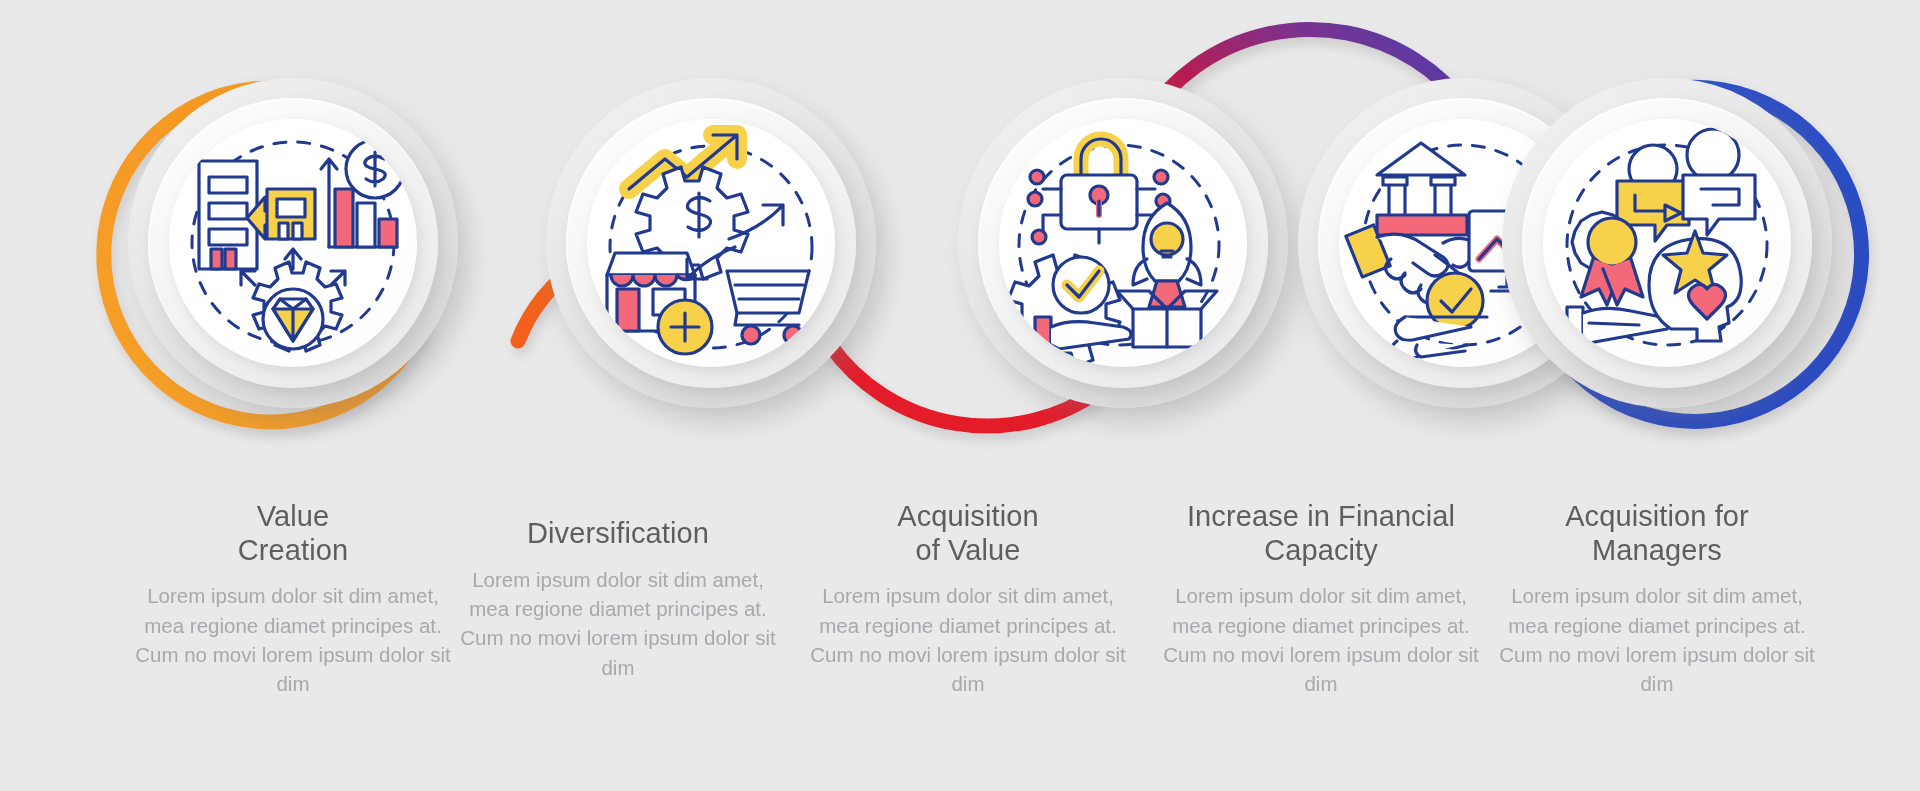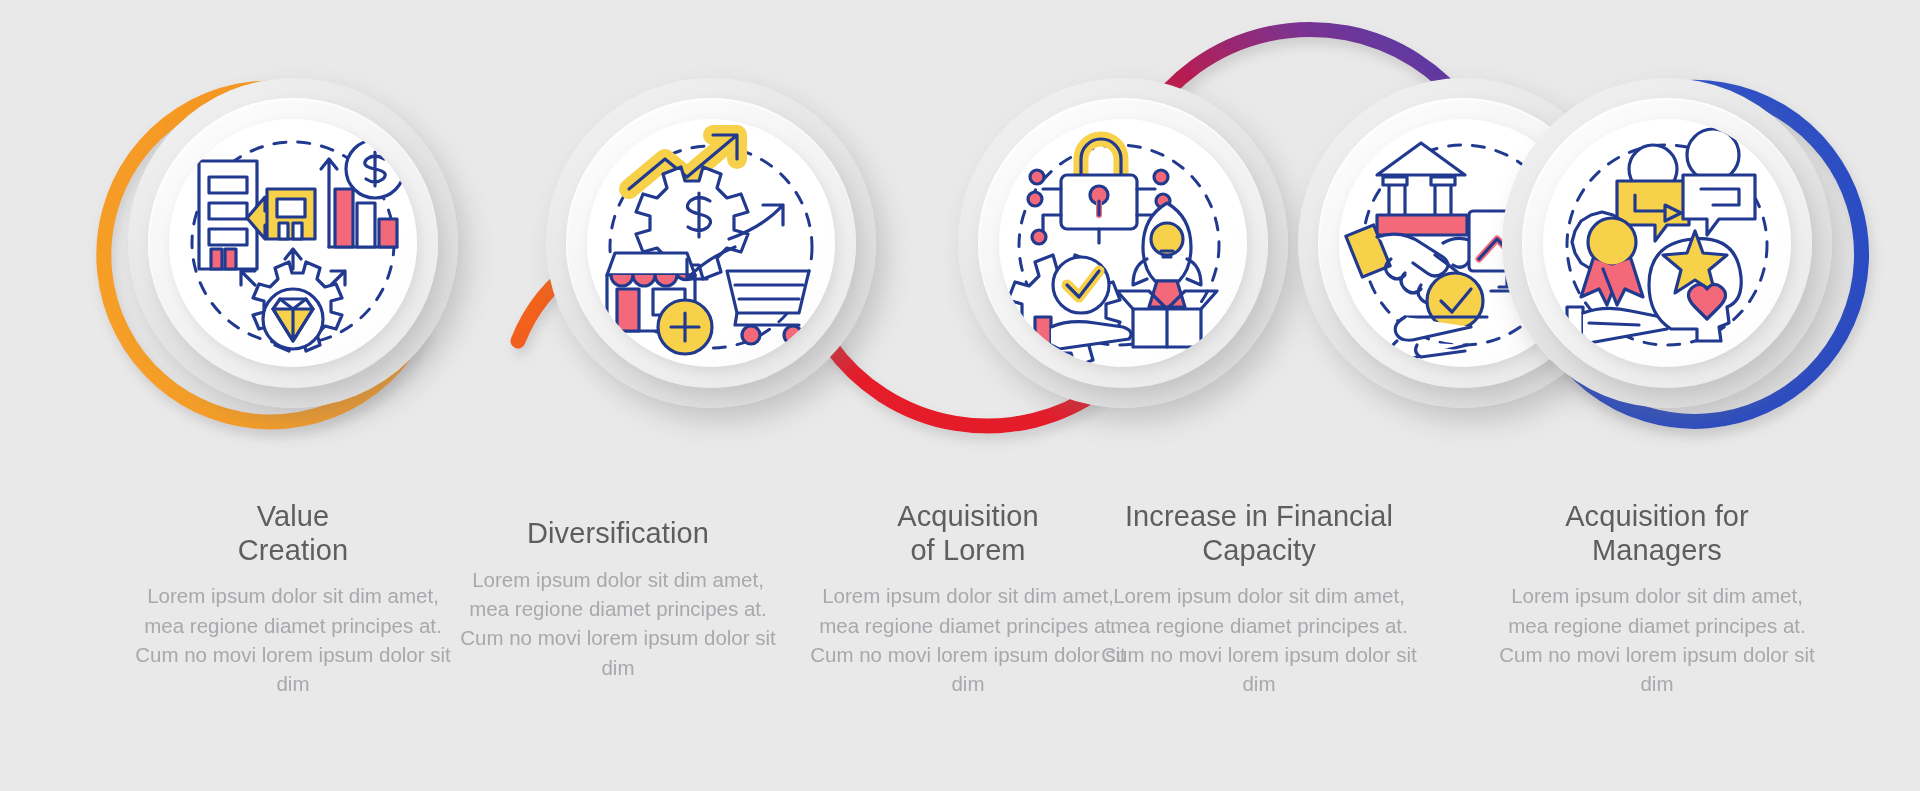--- a/index.html
+++ b/index.html
@@ -347,25 +347,25 @@
     <div class="desc">Lorem ipsum dolor sit dim amet, mea regione diamet principes at. Cum no movi lorem ipsum dolor sit dim</div>
   </div>
 
   <div class="caption" style="left:433px; top:517px">
     <div class="title">Diversification</div>
     <div class="desc">Lorem ipsum dolor sit dim amet, mea regione diamet principes at. Cum no movi lorem ipsum dolor sit dim</div>
   </div>
 
   <div class="caption" style="left:783px">
     <div class="title">Acquisition
-of Lorem</div>
-    <div class="desc">Lorem ipsum dolor sit dim amet, mea regione diamet principes at. Cum no movi lorem ipsum dolor sit dim</div>
-  </div>
-
-  <div class="caption" style="left:1074px">
+of Value</div>
+    <div class="desc">Lorem ipsum dolor sit dim amet, mea regione diamet principes at. Cum no movi lorem ipsum dolor sit dim</div>
+  </div>
+
+  <div class="caption" style="left:1136px">
     <div class="title">Increase in Financial
 Capacity</div>
     <div class="desc">Lorem ipsum dolor sit dim amet, mea regione diamet principes at. Cum no movi lorem ipsum dolor sit dim</div>
   </div>
 
   <div class="caption" style="left:1472px">
     <div class="title">Acquisition for
 Managers</div>
     <div class="desc">Lorem ipsum dolor sit dim amet, mea regione diamet principes at. Cum no movi lorem ipsum dolor sit dim</div>
   </div>

